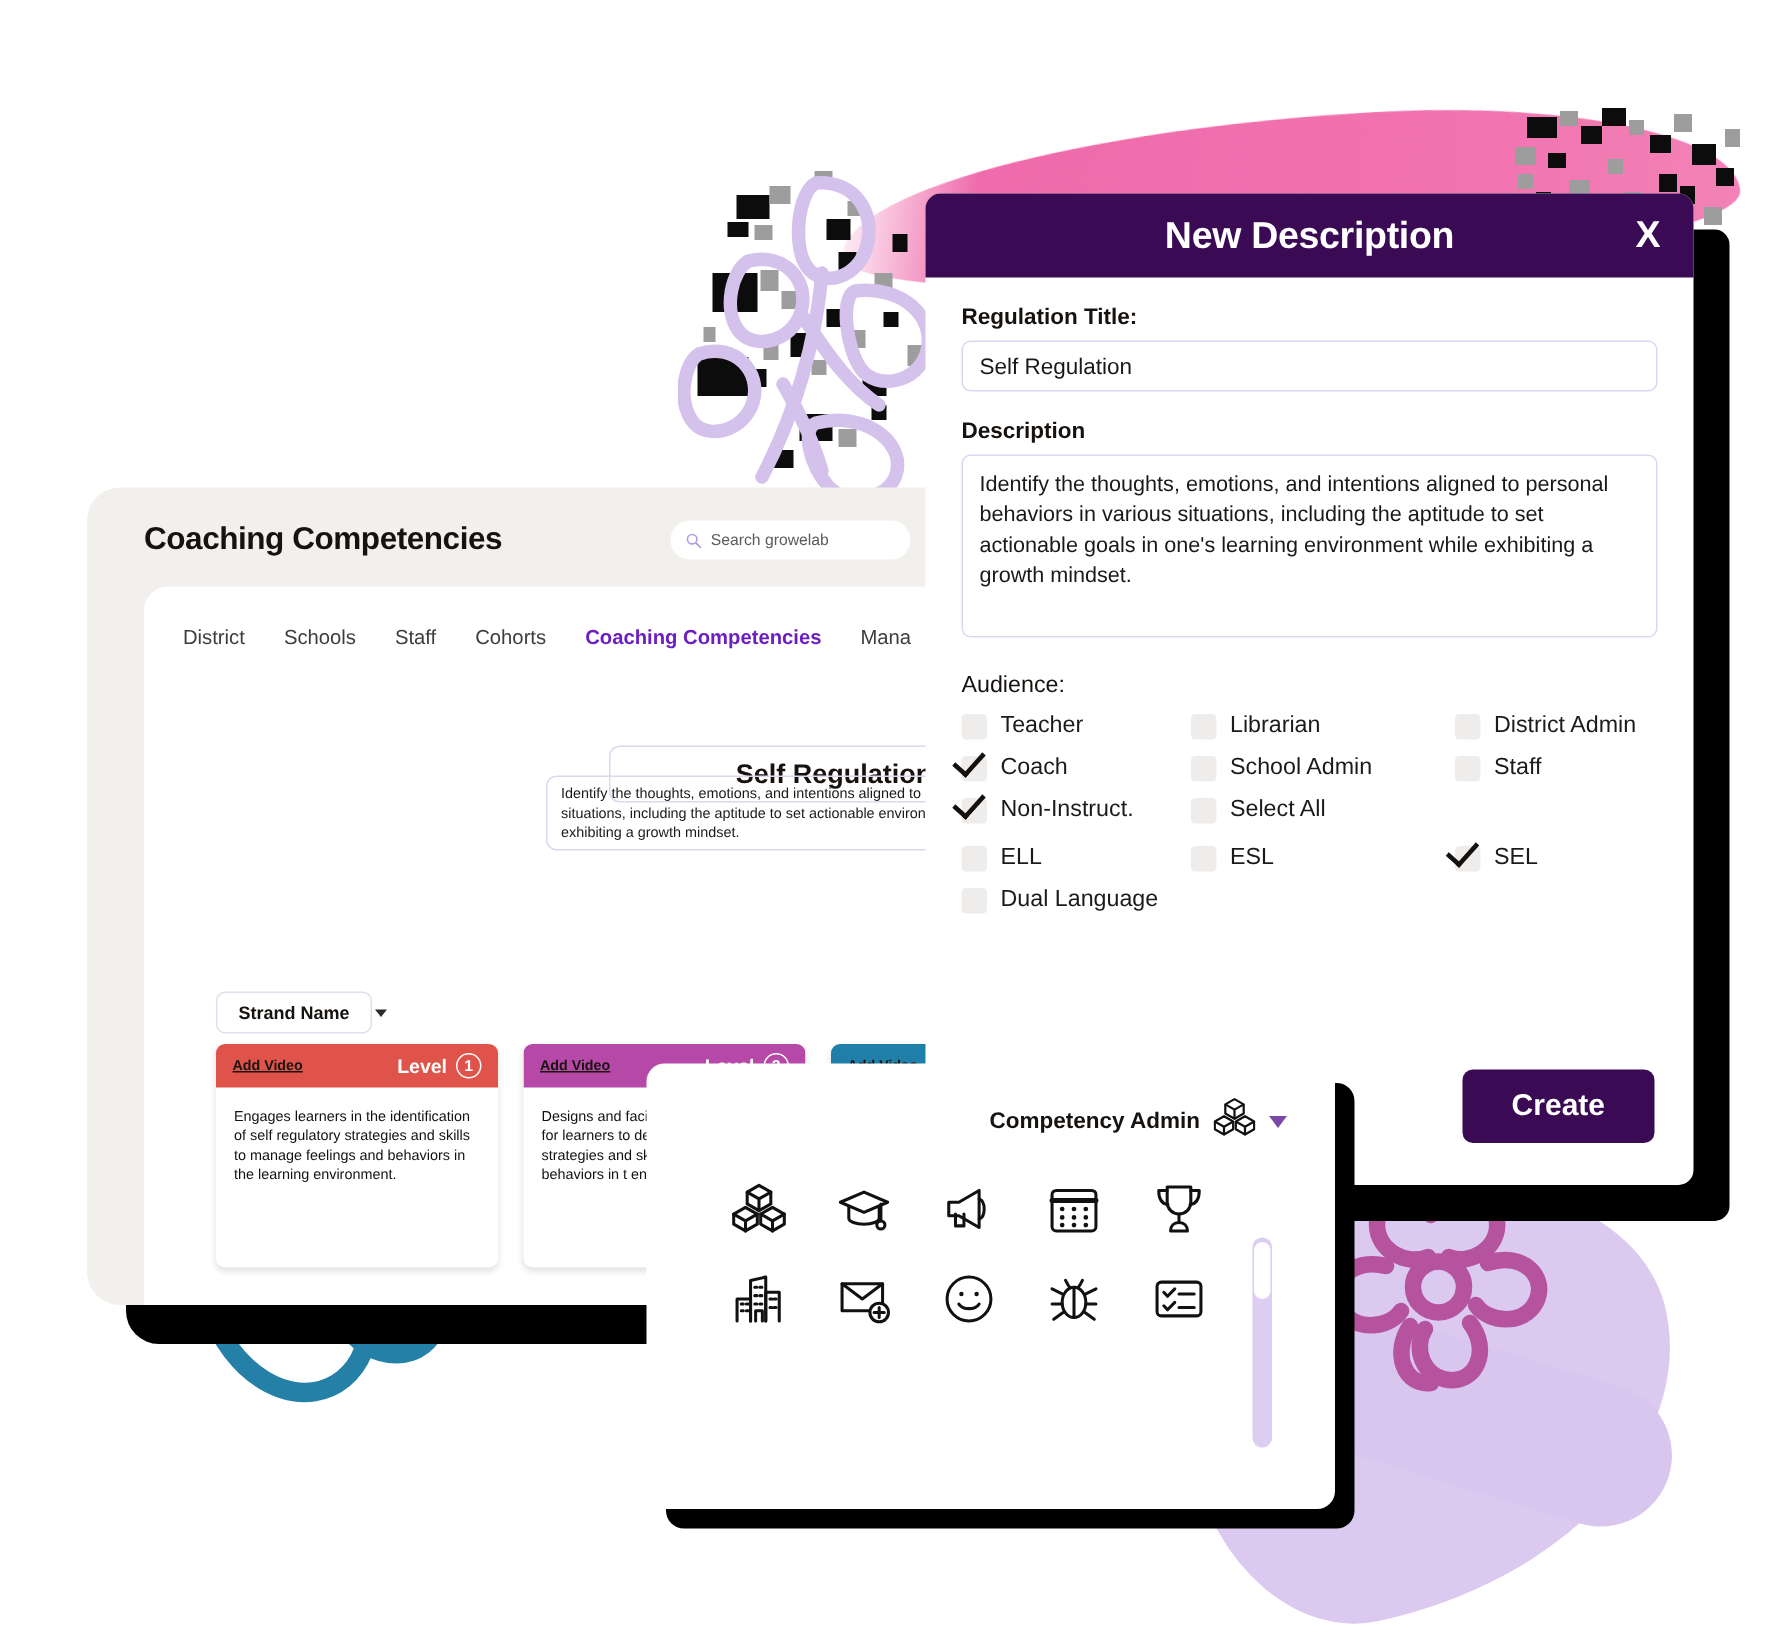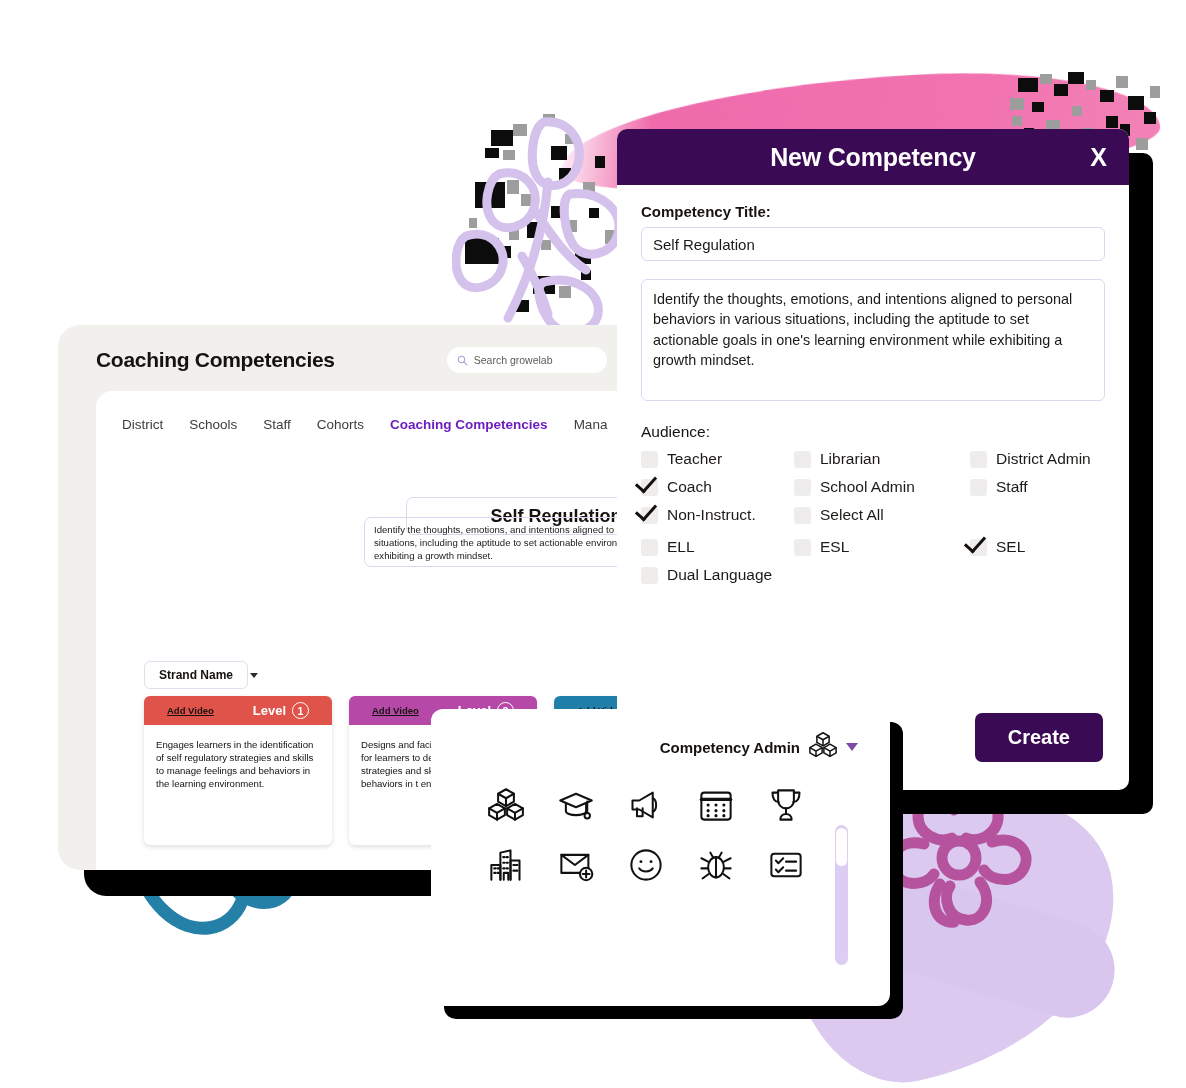--- a/index.html
+++ b/index.html
@@ -83,21 +83,21 @@
 
   .strand-row { position: absolute; left: 48px; top: 270px; display: flex; align-items: center; gap: 2px; }
   .strand-btn {
     border: 1px solid #e3dced; border-radius: 6px; background: #fff;
     padding: 6px 14px; font-size: 12px; font-weight: 700; color: #15120f;
   }
   .caret-sm { width: 0; height: 0; border-left: 4px solid transparent; border-right: 4px solid transparent; border-top: 5px solid #2b2b2b; }
 
   .cards { position: absolute; left: 48px; top: 305px; display: flex; gap: 17px; }
   .card { width: 188px; border-radius: 6px; background: #fff; box-shadow: 0 2px 5px rgba(0,0,0,.13); overflow: hidden; }
-  .card-head { height: 29px; display: flex; align-items: center; justify-content: space-between; padding: 0 23px; }
+  .card-head { height: 29px; display: flex; align-items: center; justify-content: space-between; padding: 0 11px; }
   .add-video { font-size: 9.5px; font-weight: 700; color: #18120f; text-decoration: underline; }
   .lvl { display: flex; align-items: center; gap: 6px; color: #fff; font-size: 13px; font-weight: 700; }
   .lvl-num {
     width: 17px; height: 17px; border: 1.6px solid #fff; border-radius: 50%;
     display: flex; align-items: center; justify-content: center; font-size: 10.5px; font-weight: 700;
   }
   .card-body { padding: 14px 12px 30px 12px; font-size: 9.6px; line-height: 1.35; color: #14110f; min-height: 120px; }
   .card-body.placeholder { color: #9b9b9b; text-align: center; padding-top: 28px; }
 
   
@@ -322,29 +322,30 @@
               <a class="add-video">Add Video</a>
             </div>
             <div class="card-body placeholder">Level 3 Descrip</div>
           </div>
         </div>
     </div>
   </div>
 
   <div class="modal">
     <div class="modal-head">
-      <h2>New Competency</h2>
+      <h2>New Description</h2>
       <button class="modal-close">X</button>
     </div>
 
     <div class="modal-body">
-      <div class="field-label">Competency Title:</div>
+      <div class="field-label">Regulation Title:</div>
       <input class="text-input" value="Self Regulation" style="">
 
       <div class="gap-18"></div>
+      <div class="field-label">Description</div>
       <textarea class="text-area" style="">Identify the thoughts, emotions, and intentions aligned to personal behaviors in various situations, including the aptitude to set actionable goals in one's learning environment while exhibiting a growth mindset.</textarea>
 
       <div class="gap-18"></div>
       <div class="section-label">Audience:</div>
       <div class="check-grid" id="audience-grid">
           <div class="check-item">
             <span class="cb"></span>
             <span>Teacher</span>
           </div>
           <div class="check-item">

